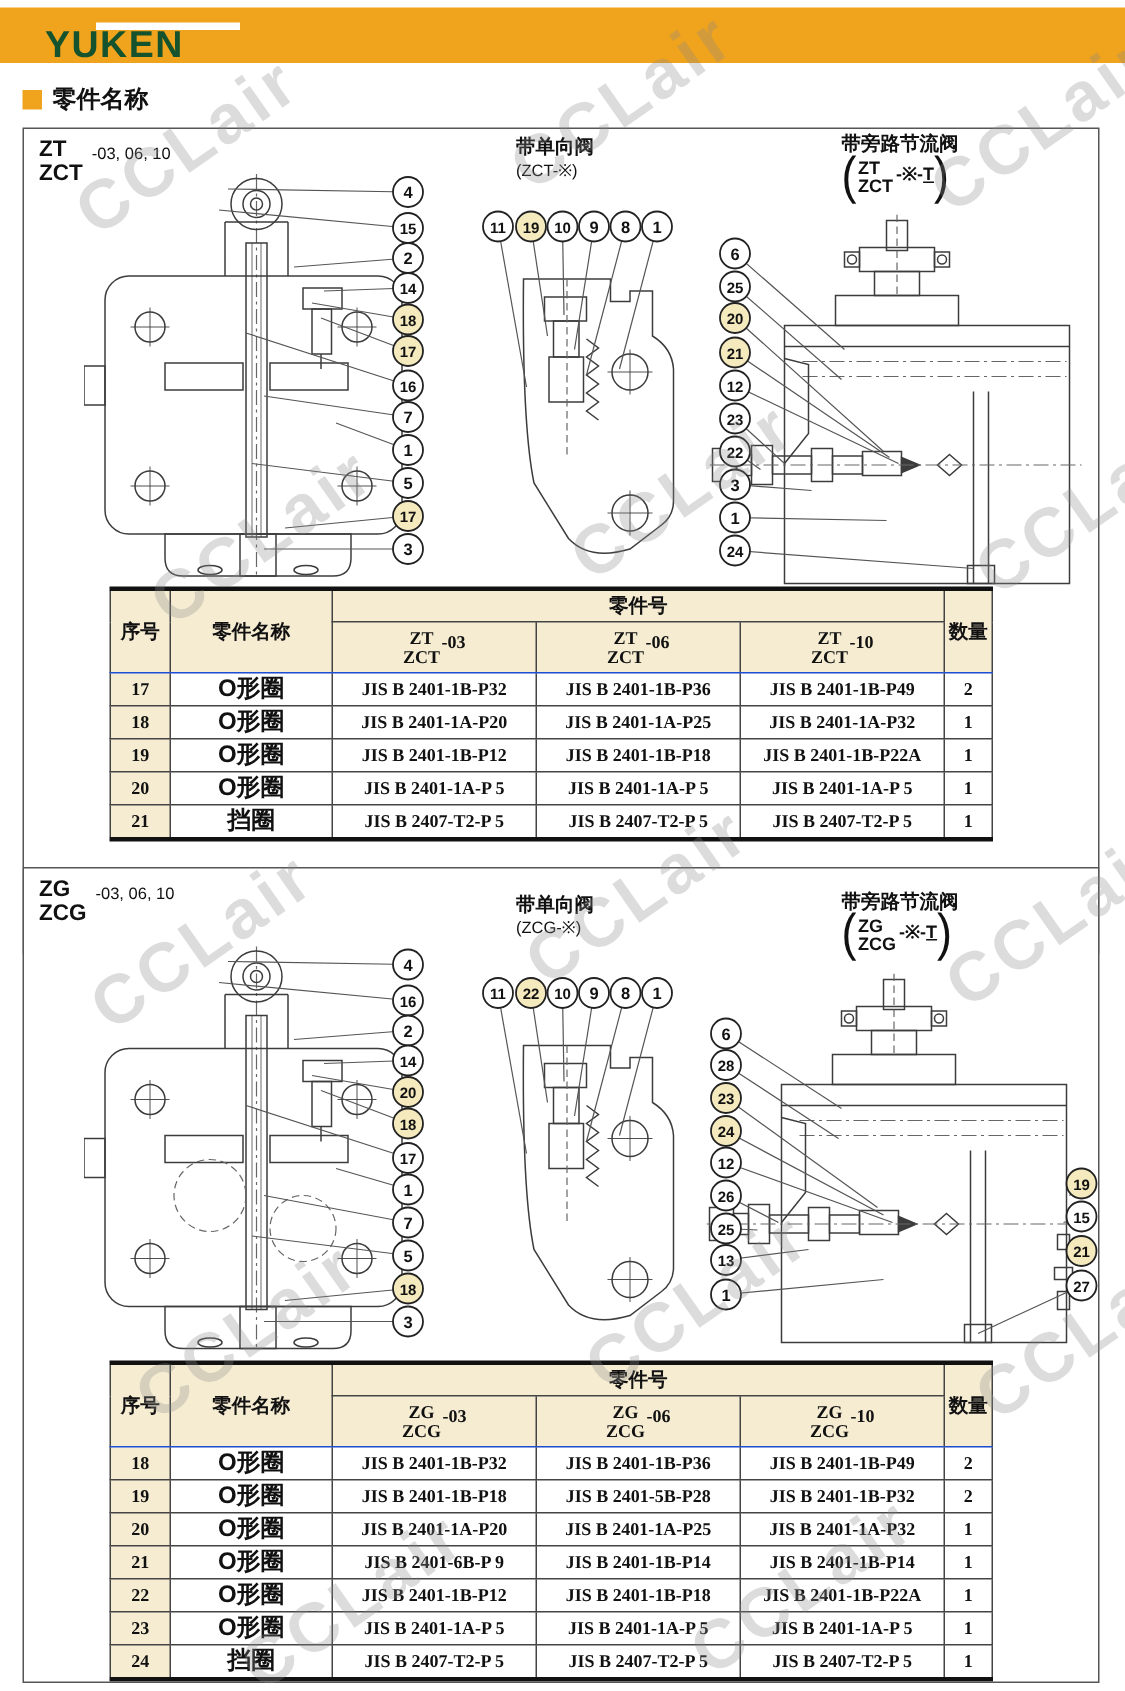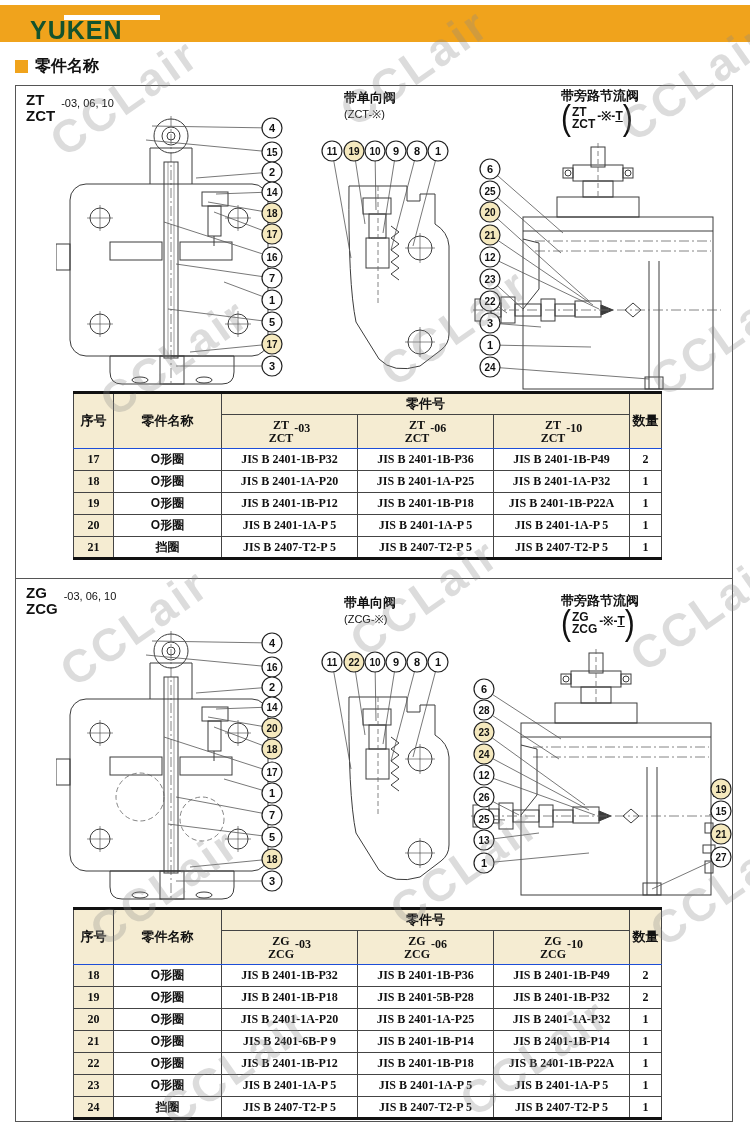--- a/index.html
+++ b/index.html
@@ -44,21 +44,21 @@
   
   table.parts{position:absolute;left:57px;border-collapse:collapse;table-layout:fixed;width:588px;font-size:12px;background:#fff;}
   #section1 table.parts{top:305px;}
   #section2 table.parts{top:328px;}
   table.parts th, table.parts td{border:1px solid #444;padding:0;text-align:center;vertical-align:middle;}
   table.parts thead th{background:#F5ECD2;font-weight:bold;font-size:13px;}
   table.parts .r1{height:22px;}
   table.parts .r2{height:34px;}
   table.parts tbody tr{height:22px;}
   table.parts td.c-no{background:#F5ECD2;font-family:"Liberation Serif",serif;font-weight:bold;}
-  table.parts td.c-name{font-weight:bold;font-size:12px;margin-top:12px;}
+  table.parts td.c-name{font-weight:bold;font-size:16px;margin-top:12px;}
   table.parts td.c-part, table.parts td.c-qty{font-family:"Liberation Serif",serif;font-weight:bold;font-size:12px;}
   table.parts .top-b{border-top:3px solid #111;}
   table.parts .bot-b{border-bottom:3px solid #111;font-family:Liberation Serif, serif;}
   table.parts .hd-b{border-bottom:1px solid #1d4ed8;text-align:center;}
   .mcell{display:flex;align-items:center;justify-content:center;font-family:"Liberation Serif",serif;}
   .mcell .stack{display:flex;flex-direction:column;line-height:1.05;font-weight:bold;font-size:12px;}
   .mcell .sfx{font-weight:bold;font-size:12px;margin-left:1px;position:relative;top:-3px;}
   
   .wm{position:absolute;font-size:46px;font-weight:bold;letter-spacing:3px;
       color:rgba(140,140,140,0.30);transform:rotate(-35deg);white-space:nowrap;

